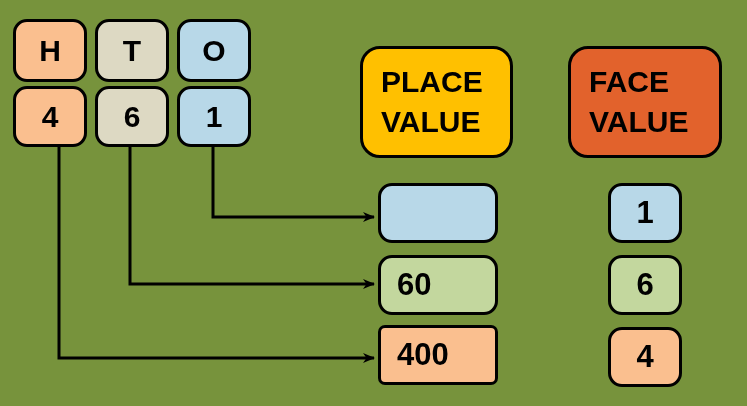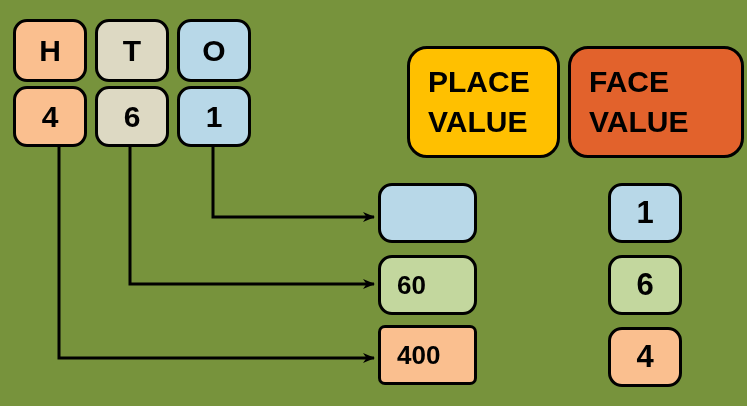--- a/index.html
+++ b/index.html
@@ -31,21 +31,21 @@
     display: flex;
     align-items: center;
     justify-content: center;
     z-index: 2;
     font-weight: 700;
   }
   .c-orange { background: var(--orange, #FABF8F); }
   .c-tan    { background: var(--tan, #DDD9C3); }
   .c-blue   { background: var(--blue, #B8D8E8); }
   .c-green  { background: var(--green, #C3D79E); }
-  .c-yellow { background: var(--yellow, #FFC000); margin-left: 47px; }
+  .c-yellow { background: var(--yellow, #FFC000); }
   .c-red    { background: var(--red-orange, #E2622C); }
 
   .cell {
     width: 74px;
     font-size: 30px;
   }
   .cell.letter { height: 63px; top: 19px; }
   .cell.digit  { height: 61px; top: 86px; }
   .col-h { left: 13px; }
   .col-t { left: 95px; }
@@ -57,29 +57,29 @@
     height: 112px;
     border-radius: 20px;
     flex-direction: column;
     align-items: flex-start;
     justify-content: center;
     padding-left: 18px;
     font-size: 30px;
     line-height: 40px;
   }
   .header.place { left: 360px; }
-  .header.face  { left: 568px; width: 176px; }
+  .header.face  { left: 568px; width: 154px; }
 
   .pv {
     left: 378px;
-    width: 99px;
+    width: 120px;
     height: 60px;
     justify-content: flex-start;
     padding-left: 16px;
-    font-size: 26px;
+    font-size: 31px;
   }
   .pv.row-1 { top: 183px; }
   .pv.row-2 { top: 255px; }
   .pv.row-3 { top: 325px; border-radius: 7px; }
 
   .fv {
     left: 608px;
     width: 74px;
     height: 60px;
     font-size: 31px;

